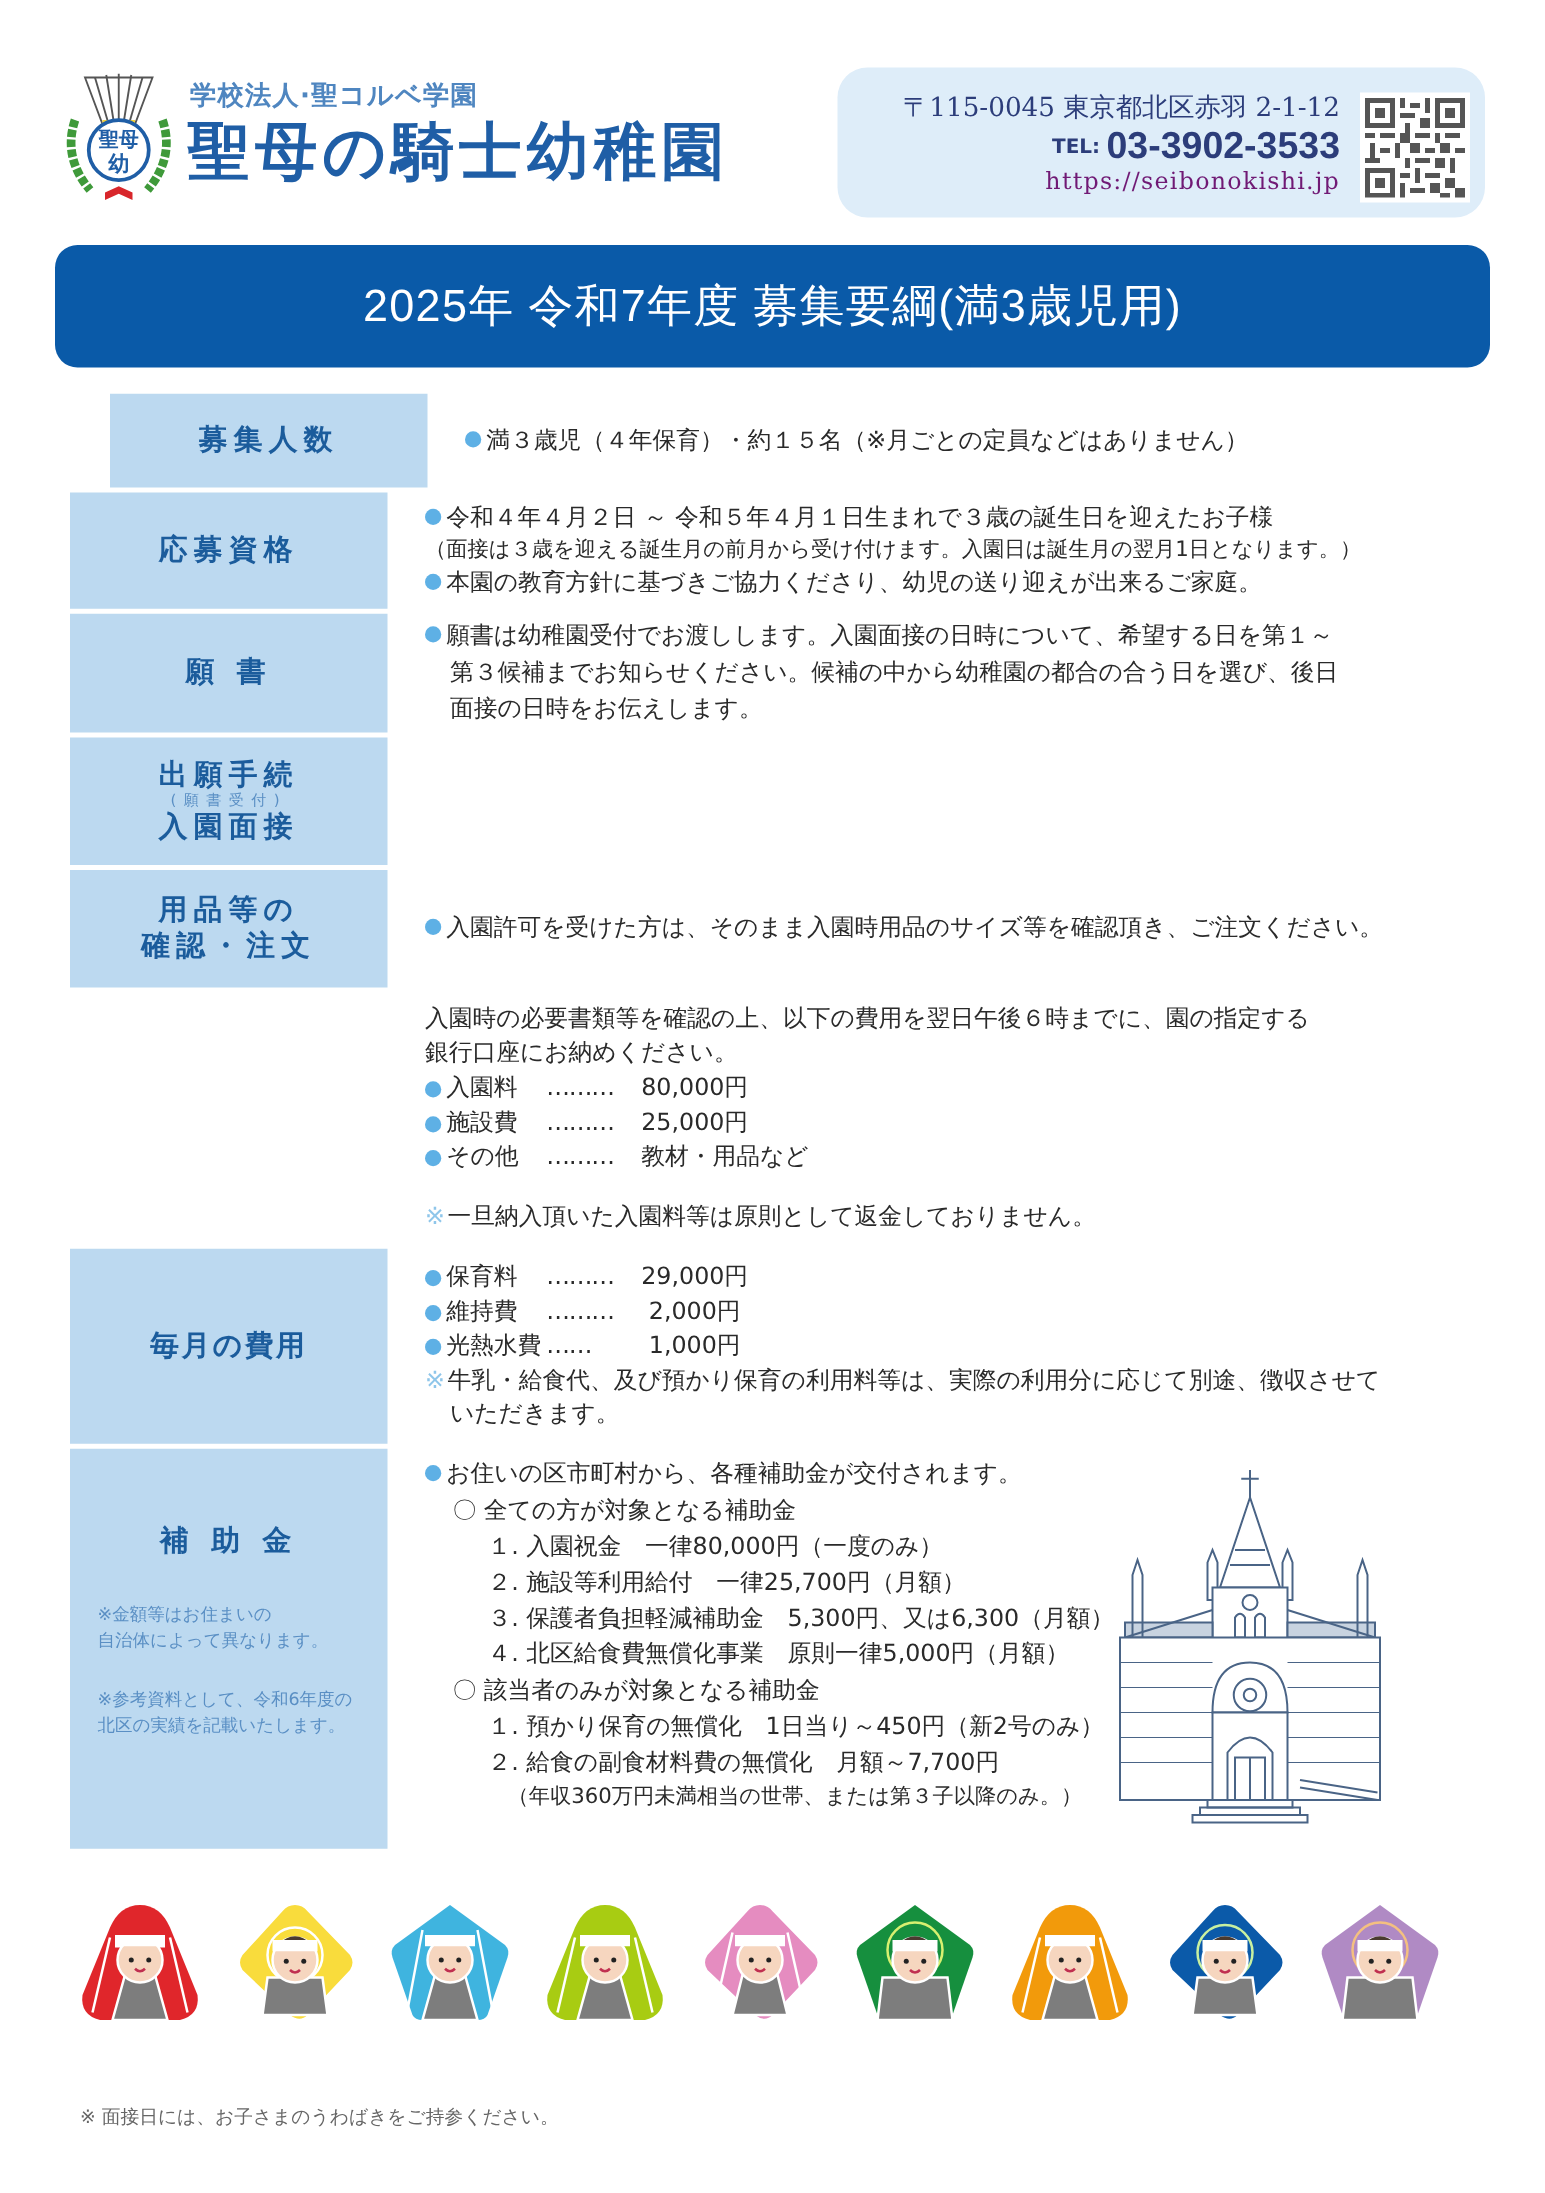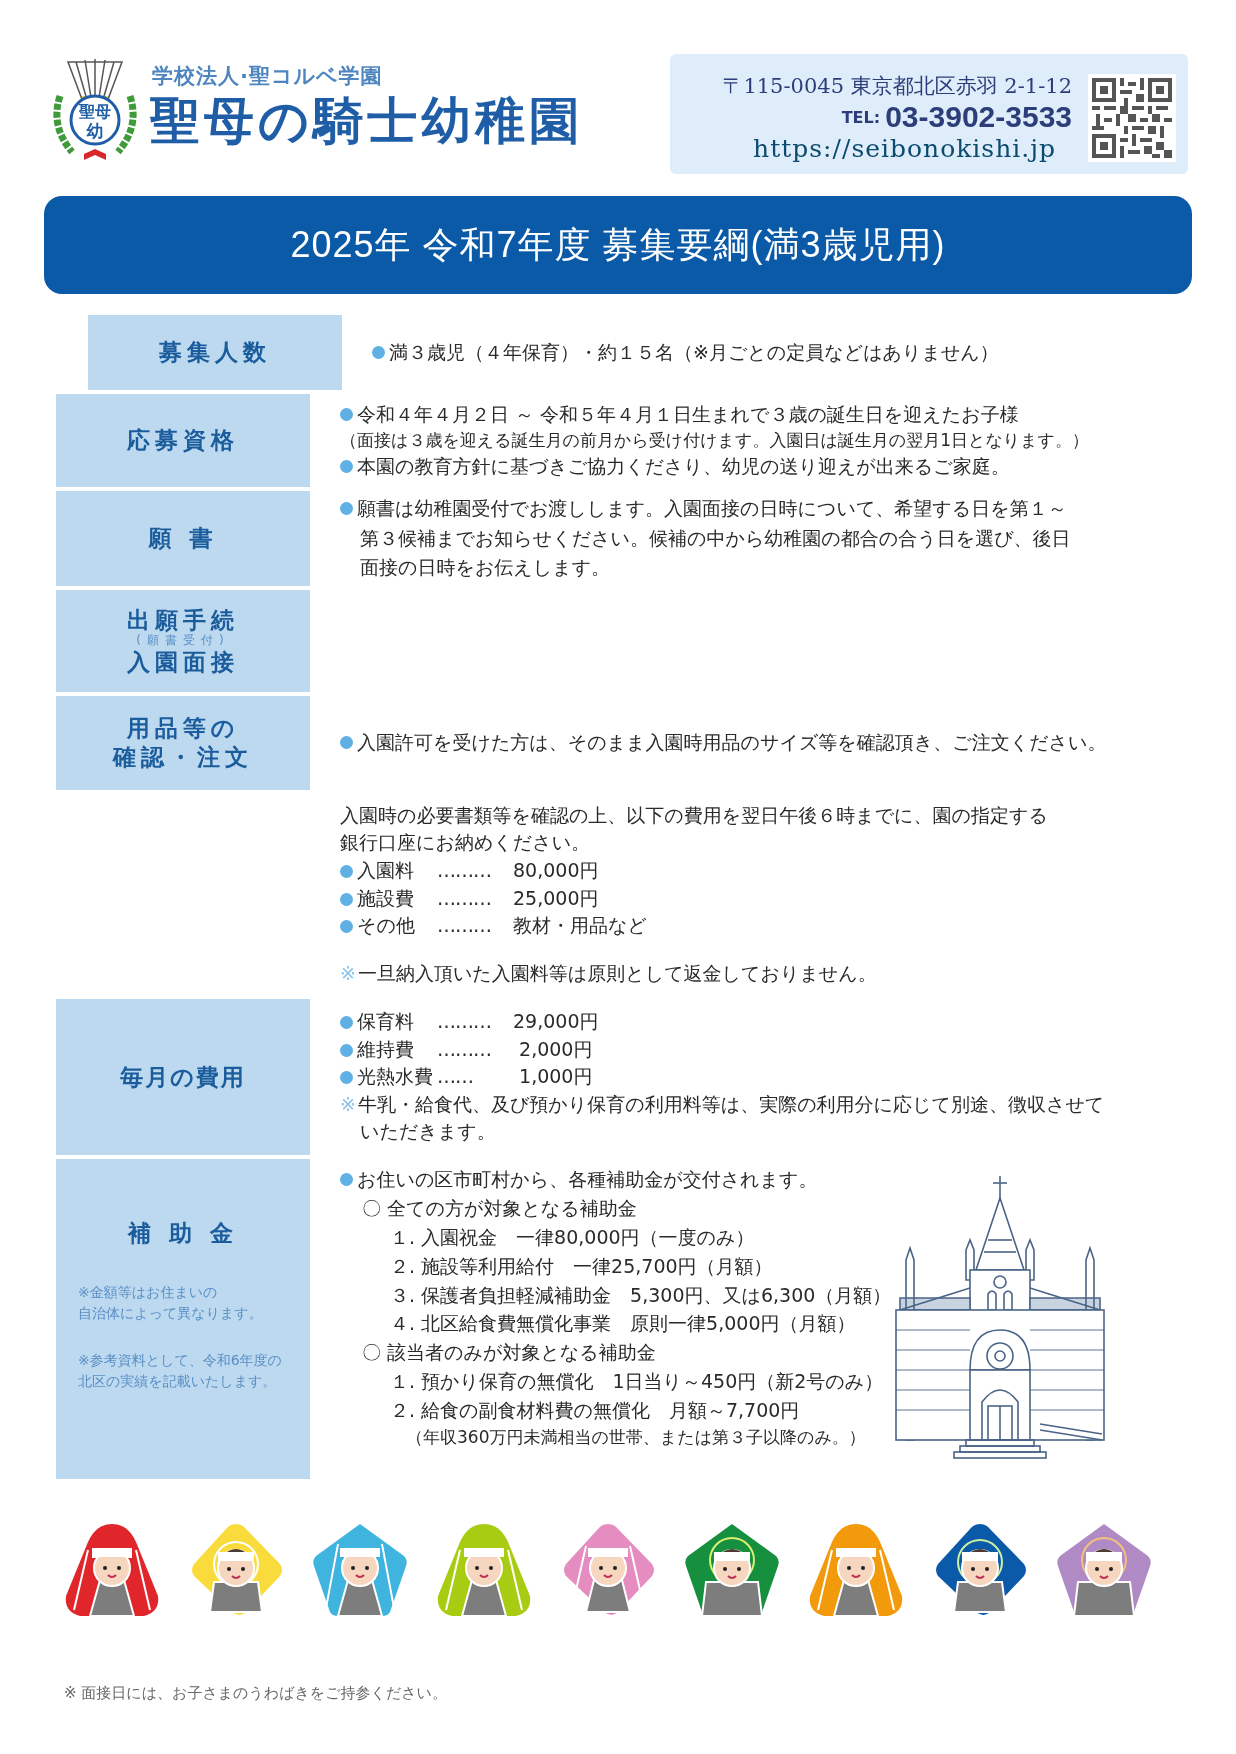--- a/index.html
+++ b/index.html
@@ -4,26 +4,26 @@
 <style>
   * { box-sizing: border-box; margin: 0; padding: 0; }
   html, body { width: 1236px; height: 1754px; background: #ffffff; overflow: hidden; }
   body { position: relative; font-family: "DejaVu Sans", "Liberation Sans", sans-serif; color: #2a2a2a; }
 
   
   .logo { position: absolute; left: 46px; top: 56px; width: 98px; height: 106px; text-align: center; }
   .org-sub { position: absolute; left: 152px; top: 62px; font-size: 21px; color: #4f86c0; font-weight: bold; letter-spacing: 1px; }
   .org-name { position: absolute; left: 150px; top: 88px; font-size: 50px; color: #1f5ea6; font-weight: bold; letter-spacing: 4px; font-family: "DejaVu Serif", serif; }
 
-  .contact { position: absolute; left: 670px; top: 54px; width: 518px; height: 120px; background: #deedf9; border-radius: 6px; }
+  .contact { position: absolute; left: 670px; top: 54px; width: 518px; height: 120px; background: #deedf9; border-radius: 24px; }
   .contact .addr { position: absolute; right: 116px; top: 18px; font-family: "DejaVu Serif", serif; font-size: 21px; color: #2c3d7a; white-space: nowrap; }
   .contact .tel { position: absolute; right: 116px; top: 46px; white-space: nowrap; color: #2c3d7a; }
   .contact .tel .lbl { font-size: 16px; font-weight: bold; vertical-align: 4px; }
   .contact .tel .num { font-size: 30px; font-weight: bold; font-family: "Liberation Sans", sans-serif; letter-spacing: 0px; }
-  .contact .url { position: absolute; right: 132px; top: 80px; font-family: "DejaVu Serif", serif; font-size: 25px; color: #0c4a6e; white-space: nowrap; letter-spacing: 1px; }
+  .contact .url { position: absolute; right: 116px; top: 80px; font-family: "DejaVu Serif", serif; font-size: 19px; color: #701a75; white-space: nowrap; letter-spacing: 1px; }
   .qr { position: absolute; right: 12px; top: 20px; width: 88px; height: 88px; background: #fff; padding: 4px; }
 
   
   .titlebar { position: absolute; left: 44px; top: 196px; width: 1148px; height: 98px; background: #0a5aa8; border-radius: 18px; display: flex; align-items: center; justify-content: center; }
   .titlebar span { color: #ffffff; font-size: 36px; letter-spacing: 1px; font-family: "Liberation Sans", sans-serif; }
 
   
   .table { position: absolute; left: 56px; top: 315px; width: 1150px; }
   .row { position: absolute; left: 0; width: 1150px; }
   .head { position: absolute; left: 0; top: 0; width: 254px; height: 100%; background: #bcd9f0; display: flex; flex-direction: column; align-items: center; justify-content: center; text-align: center; }

